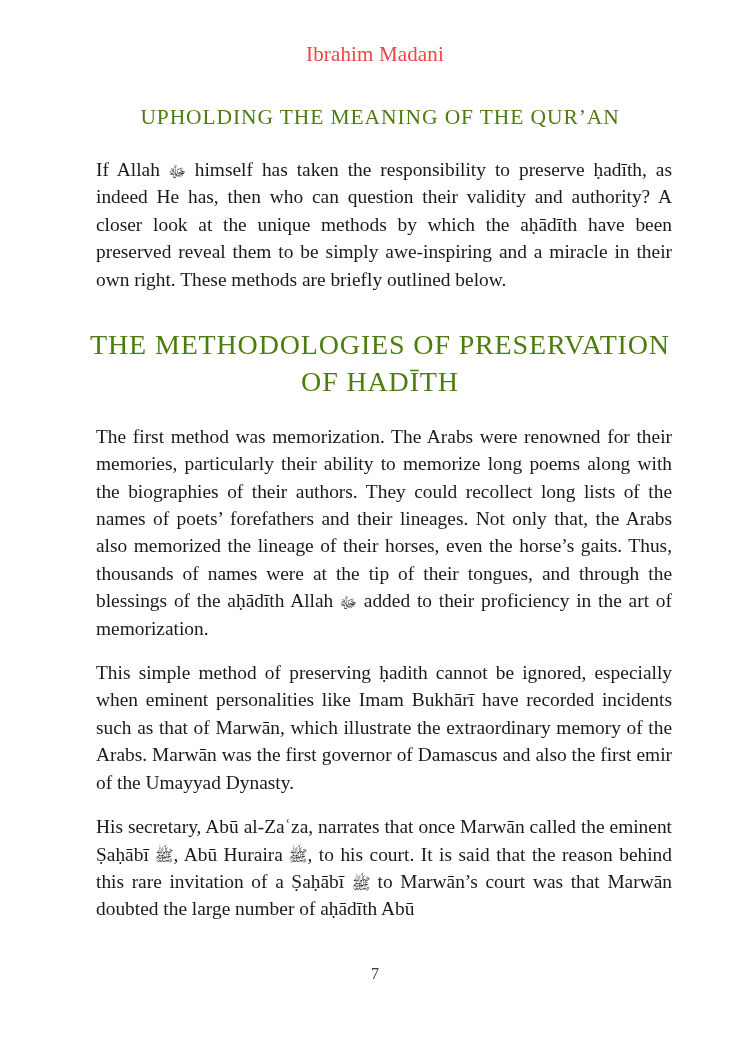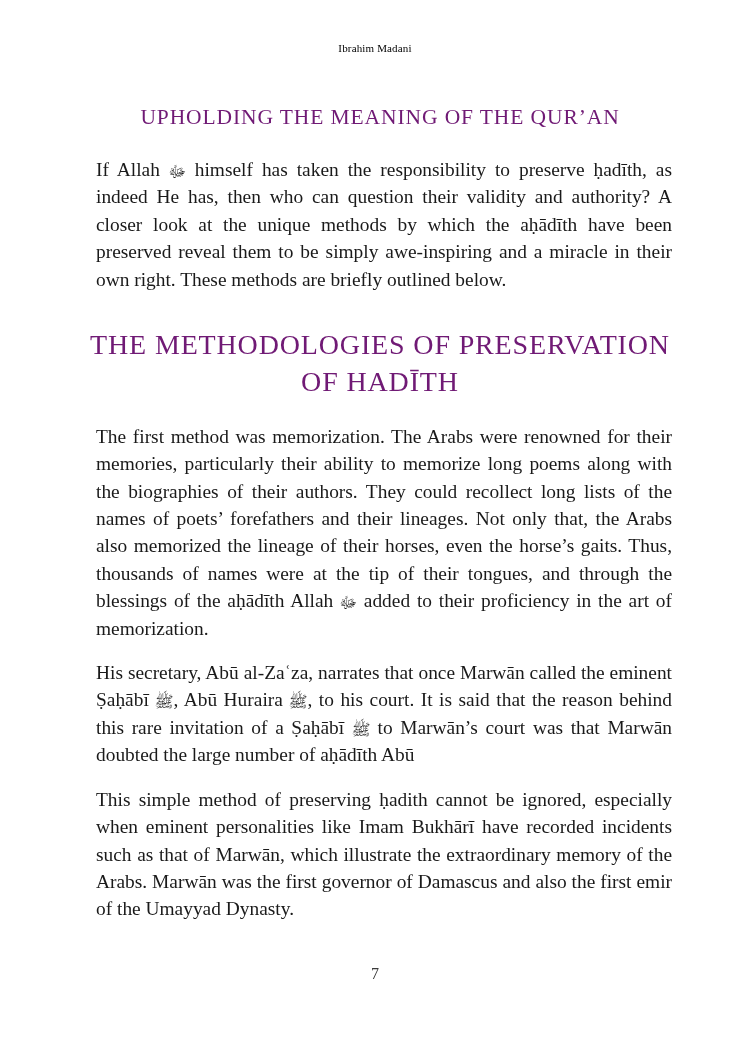--- a/index.html
+++ b/index.html
@@ -24,39 +24,39 @@
     height: 1050px;
     background: #ffffff;
   }
 
   .running-head {
     position: absolute;
     left: 0;
     top: 42px;
     width: 750px;
     text-align: center;
-    font-size: 11px;
+    font-size: 21px;
     letter-spacing: 0.15px;
-    color: #000000;
+    color: #ef4444;
   }
 
   .content {
     position: absolute;
     left: 88px;
     top: 96px;
     width: 584px;
   }
 
   h1.section-title,
   h2.section-title {
     margin: 0;
     padding: 0;
     font-weight: normal;
     text-align: center;
-    color: #701a75;
+    color: #4d7c0f;
     font-variant: small-caps;
     text-transform: uppercase;
   }
 
   h1.section-title {
     font-size: 21.5px;
     letter-spacing: 0.9px;
     line-height: 1.25;
     margin-top: 8px;
     margin-bottom: 25px;
@@ -117,20 +117,20 @@
 
     <p class="body-par">If Allah <span class="honorific">ﷻ</span> himself has taken the responsibility to preserve ḥadīth, as indeed He has, then who can question their validity and authority? A closer look at the unique methods by which the aḥādīth have been preserved reveal them to be simply awe-inspiring and a miracle in their own right. These methods are briefly outlined below.</p>
 
     <h2 class="section-title">
       <span>The Methodologies of Preservation</span>
       <br>
       <span>of Hadīth</span>
     </h2>
 
     <p class="body-par">The first method was memorization. The Arabs were renowned for their memories, particularly their ability to memorize long poems along with the biographies of their authors. They could recollect long lists of the names of poets’ forefathers and their lineages. Not only that, the Arabs also memorized the lineage of their horses, even the horse’s gaits. Thus, thousands of names were at the tip of their tongues, and through the blessings of the aḥādīth Allah <span class="honorific">ﷻ</span> added to their proficiency in the art of memorization.</p>
+    <p class="body-par">This simple method of preserving ḥadith cannot be ignored, especially when eminent personalities like Imam Bukhārī have recorded incidents such as that of Marwān, which illustrate the extraordinary memory of the Arabs. Marwān was the first governor of Damascus and also the first emir of the Umayyad Dynasty.</p>
     <p class="body-par">His secretary, Abū al-Zaʿza, narrates that once Marwān called the eminent Ṣaḥābī <span class="honorific">ﷺ</span>, Abū Huraira <span class="honorific">ﷺ</span>, to his court. It is said that the reason behind this rare invitation of a Ṣaḥābī <span class="honorific">ﷺ</span> to Marwān’s court was that Marwān doubted the large number of aḥādīth Abū</p>
-    <p class="body-par">This simple method of preserving ḥadith cannot be ignored, especially when eminent personalities like Imam Bukhārī have recorded incidents such as that of Marwān, which illustrate the extraordinary memory of the Arabs. Marwān was the first governor of Damascus and also the first emir of the Umayyad Dynasty.</p>
 
   </div>
 
   <div class="folio">7</div>
 
 </div>
 
 </body></html>

